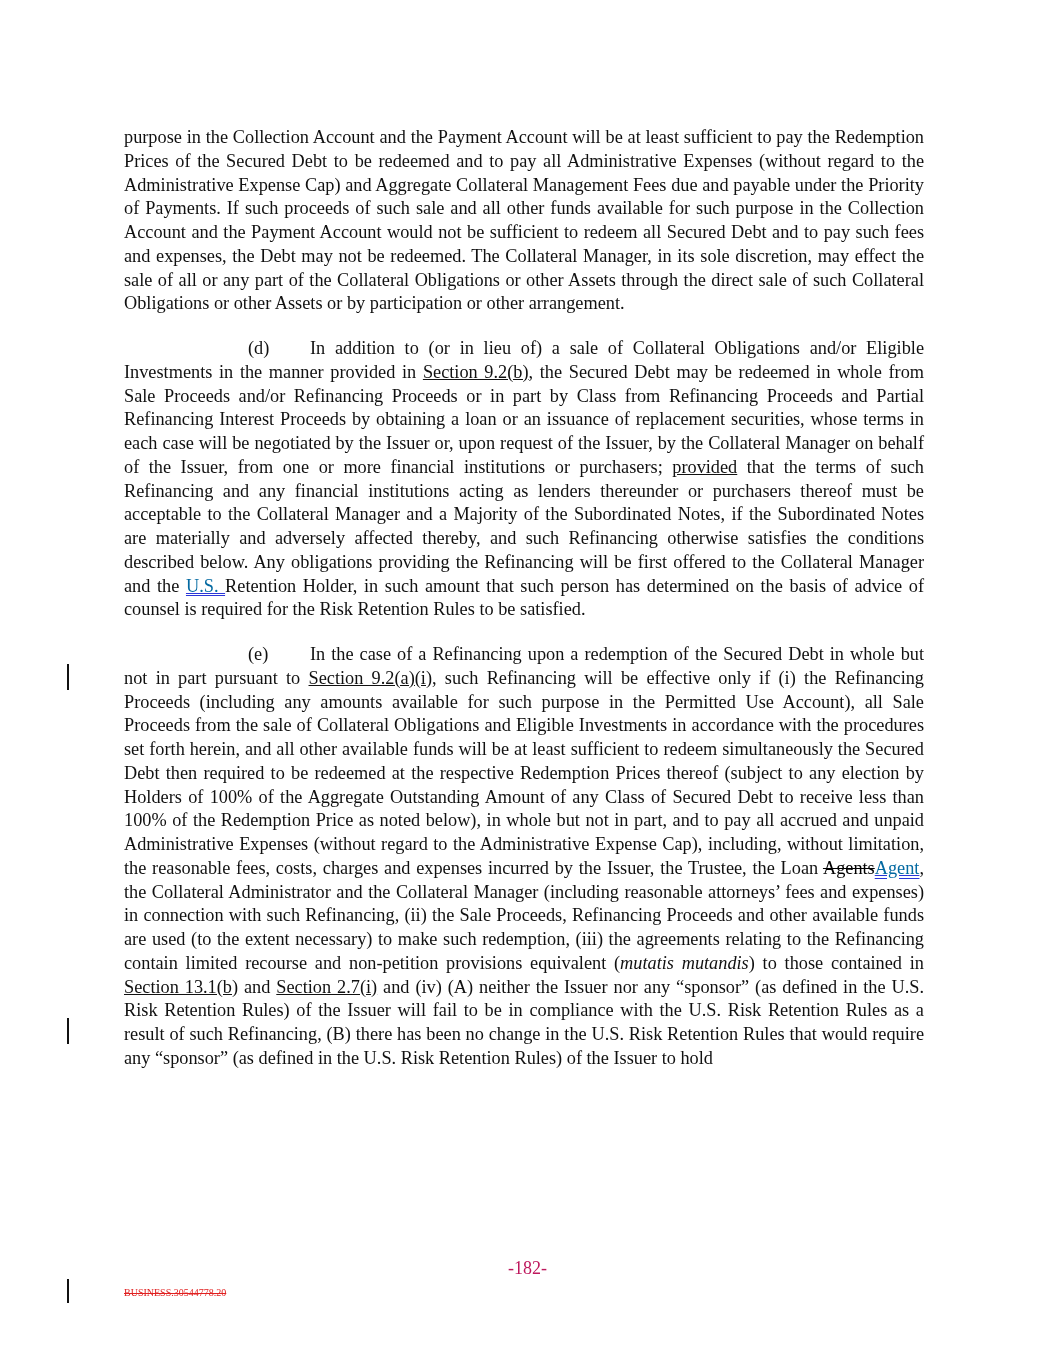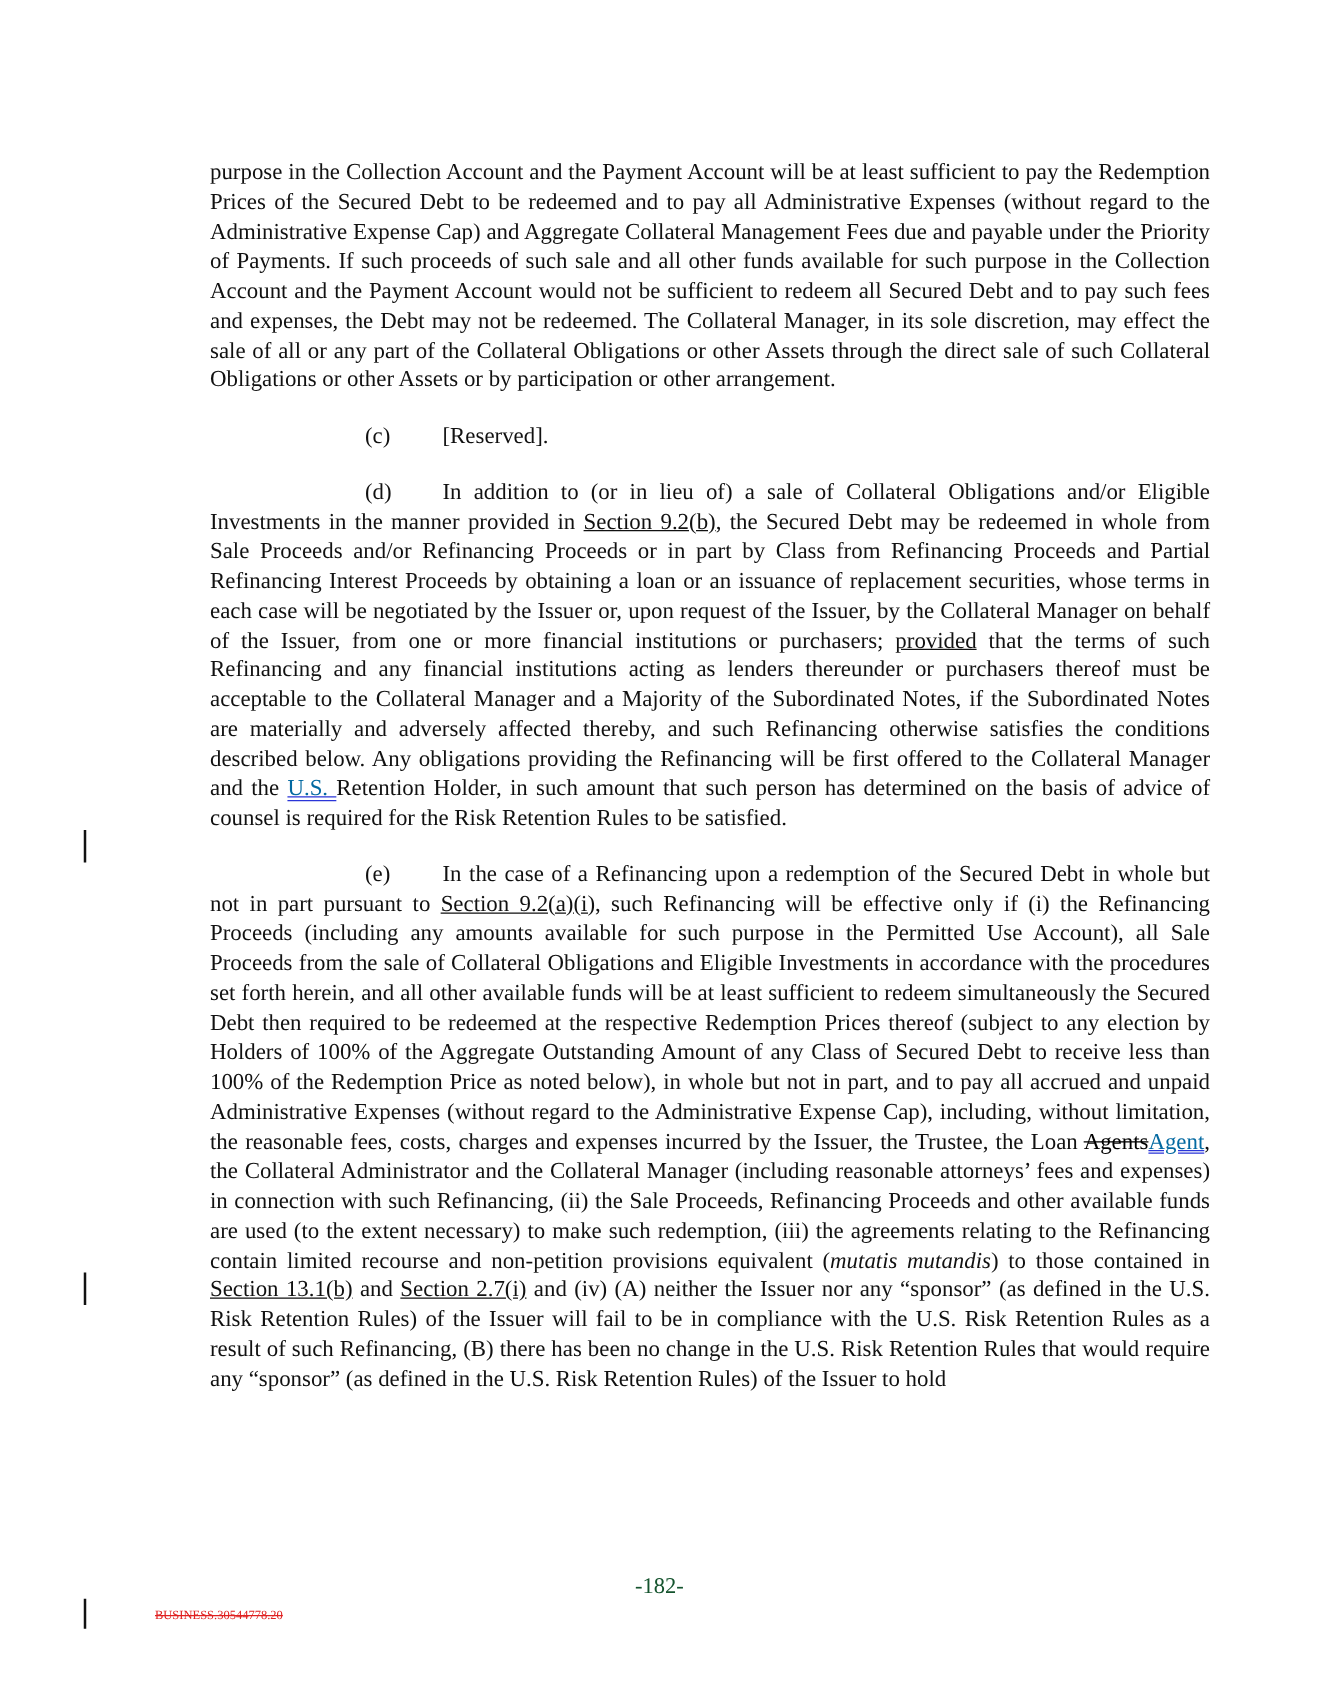--- a/index.html
+++ b/index.html
@@ -1,49 +1,45 @@
 <!DOCTYPE html>
 <html><head>
 <meta charset="utf-8">
 <style>
   html, body { margin: 0; padding: 0; background: #ffffff; }
   body { width: 1055px; height: 1365px; position: relative; overflow: hidden; }
   .page {
     position: absolute; left: 124px; top: 126px; width: 800px;
     font-family: "Liberation Serif", serif; font-size: 18.3px; line-height: 23.75px;
     color: #111111;
-    margin-left: 44px;
   }
   .para { margin: 0 0 21px 0; text-align: justify; text-align-last: left; }
   .para.first { text-indent: 0; }
   .indent { text-indent: 124px; }
   .label { display: inline-block; width: 62px; text-indent: 0; }
   .ul { text-decoration: underline; }
   .ins { color: #0369a1; text-decoration: underline double; text-decoration-color: #2a35d8; }
   .del { color: #000000; text-decoration: line-through; }
   .change-bar { position: absolute; left: 67px; width: 2px; background: #111; }
   .footer-page { position: absolute; top: 1258px; left: 0; width: 1055px; text-align: center;
-    font-family: "Liberation Serif", serif; font-size: 18px; color: #14532d; }
+    font-family: "Liberation Serif", serif; font-size: 18px; color: #be185d; }
   .footer-id { position: absolute; left: 124px; top: 1287px; font-family: "Liberation Serif", serif;
     font-size: 10px; color: #e02020; text-decoration: line-through; }
   i { font-style: italic; }
 </style>
 </head>
 <body>
 
 <div class="change-bar" style="top:664px;height:26px;"></div>
 <div class="change-bar" style="top:1018px;height:26px;"></div>
 <div class="change-bar" style="top:1279px;height:24px;"></div>
 
 <div class="page">
   <p class="para first">purpose in the Collection Account and the Payment Account will be at least sufficient to pay the Redemption Prices of the Secured Debt to be redeemed and to pay all Administrative Expenses (without regard to the Administrative Expense Cap) and Aggregate Collateral Management Fees due and payable under the Priority of Payments.  If such proceeds of such sale and all other funds available for such purpose in the Collection Account and the Payment Account would not be sufficient to redeem all Secured Debt and to pay such fees and expenses, the Debt may not be redeemed.  The Collateral Manager, in its sole discretion, may effect the sale of all or any part of the Collateral Obligations or other Assets through the direct sale of such Collateral Obligations or other Assets or by participation or other arrangement.</p>
 
-  <p class="para indent">
-    <span class="label">(c)</span><span>[Reserved].</span>
-  </p>
 
   <p class="para indent"><span class="label">(d)</span><span>In addition to (or in lieu of) a sale of Collateral Obligations and/or Eligible Investments in the manner provided in </span><span class="ul">Section 9.2(b)</span><span>, the Secured Debt may be redeemed in whole from Sale Proceeds and/or Refinancing Proceeds or in part by Class from Refinancing Proceeds and Partial Refinancing Interest Proceeds by obtaining a loan or an issuance of replacement securities, whose terms in each case will be negotiated by the Issuer or, upon request of the Issuer, by the Collateral Manager on behalf of the Issuer, from one or more financial institutions or purchasers; </span><span class="ul">provided</span><span> that the terms of such Refinancing and any financial institutions acting as lenders thereunder or purchasers thereof must be acceptable to the Collateral Manager and a Majority of the Subordinated Notes, if the Subordinated Notes are materially and adversely affected thereby, and such Refinancing otherwise satisfies the conditions described below.  Any obligations providing the Refinancing will be first offered to the Collateral Manager and the </span><span class="ins">U.S. </span><span>Retention Holder, in such amount that such person has determined on the basis of advice of counsel is required for the Risk Retention Rules to be satisfied.</span></p>
 
   <p class="para indent"><span class="label">(e)</span><span>In the case of a Refinancing upon a redemption of the Secured Debt in whole but not in part pursuant to </span><span class="ul">Section 9.2(a)(i)</span><span>, such Refinancing will be effective only if (i) the Refinancing Proceeds (including any amounts available for such purpose in the Permitted Use Account), all Sale Proceeds from the sale of Collateral Obligations and Eligible Investments in accordance with the procedures set forth herein, and all other available funds will be at least sufficient to redeem simultaneously the Secured Debt then required to be redeemed at the respective Redemption Prices thereof (subject to any election by Holders of 100% of the Aggregate Outstanding Amount of any Class of Secured Debt to receive less than 100% of the Redemption Price as noted below), in whole but not in part, and to pay all accrued and unpaid Administrative Expenses (without regard to the Administrative Expense Cap), including, without limitation, the reasonable fees, costs, charges and expenses incurred by the Issuer, the Trustee, the Loan </span><span class="del">Agents</span><span class="ins">Agent</span><span>, the Collateral Administrator and the Collateral Manager (including reasonable attorneys’ fees and expenses) in connection with such Refinancing, (ii) the Sale Proceeds, Refinancing Proceeds and other available funds are used (to the extent necessary) to make such redemption, (iii) the agreements relating to the Refinancing contain limited recourse and non-petition provisions equivalent (</span><i>mutatis mutandis</i><span>) to those contained in </span><span class="ul">Section 13.1(b)</span><span> and </span><span class="ul">Section 2.7(i)</span><span> and (iv) (A) neither the Issuer nor any “sponsor” (as defined in the U.S. Risk Retention Rules) of the Issuer will fail to be in compliance with the U.S. Risk Retention Rules as a result of such Refinancing, (B) there has been no change in the U.S. Risk Retention Rules that would require any “sponsor” (as defined in the U.S. Risk Retention Rules) of the Issuer to hold</span></p>
 </div>
 
 <div class="footer-page">-182-</div>
 <div class="footer-id">BUSINESS.30544778.20 </div>
 
 </body></html>

